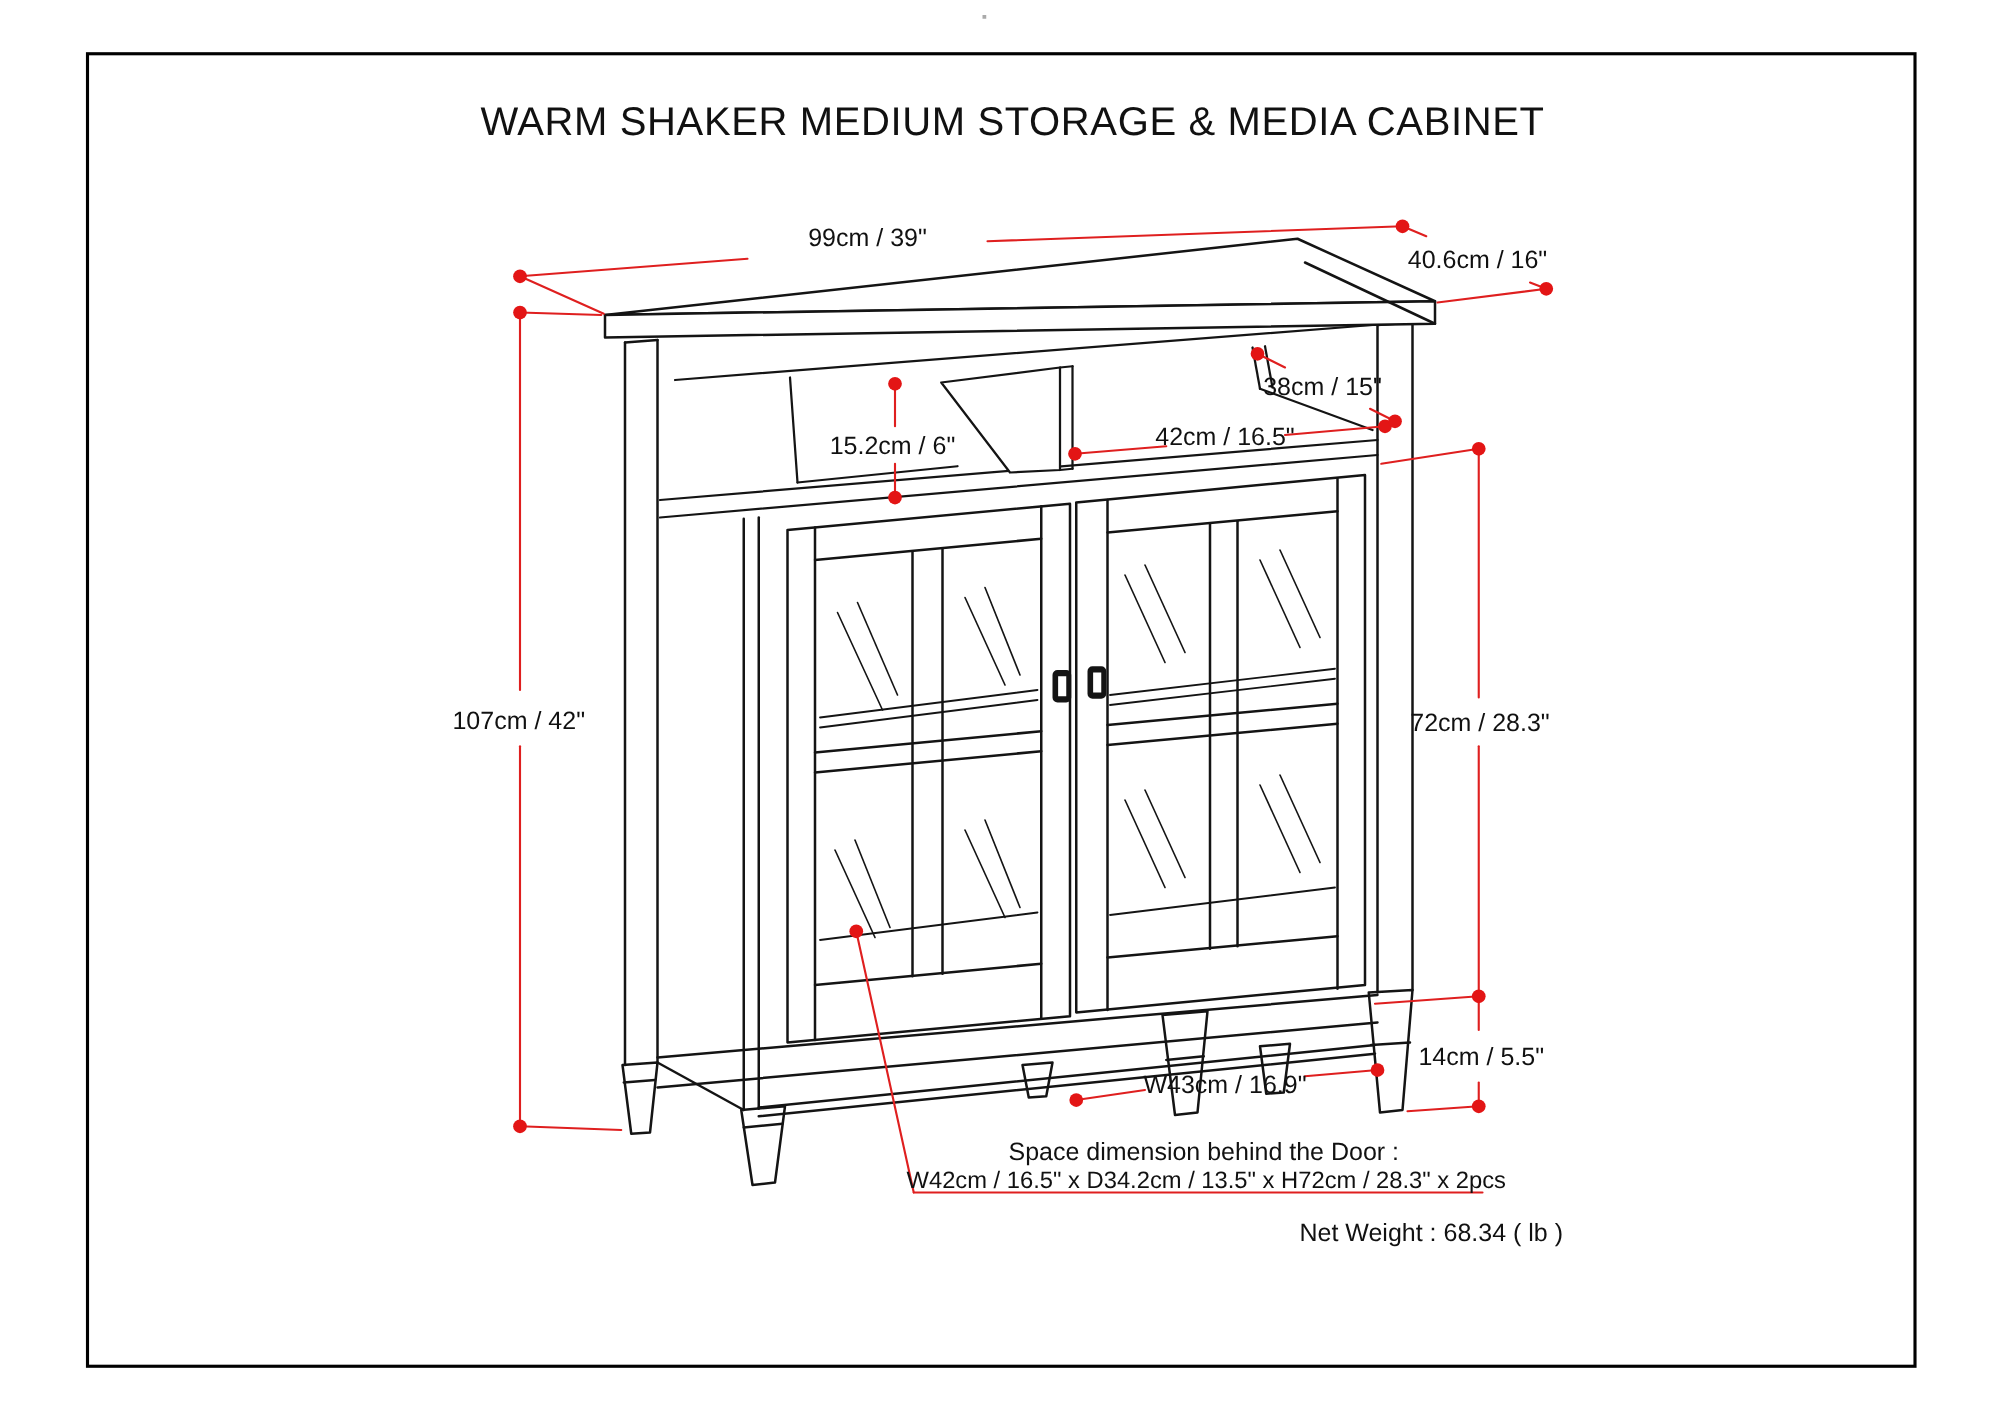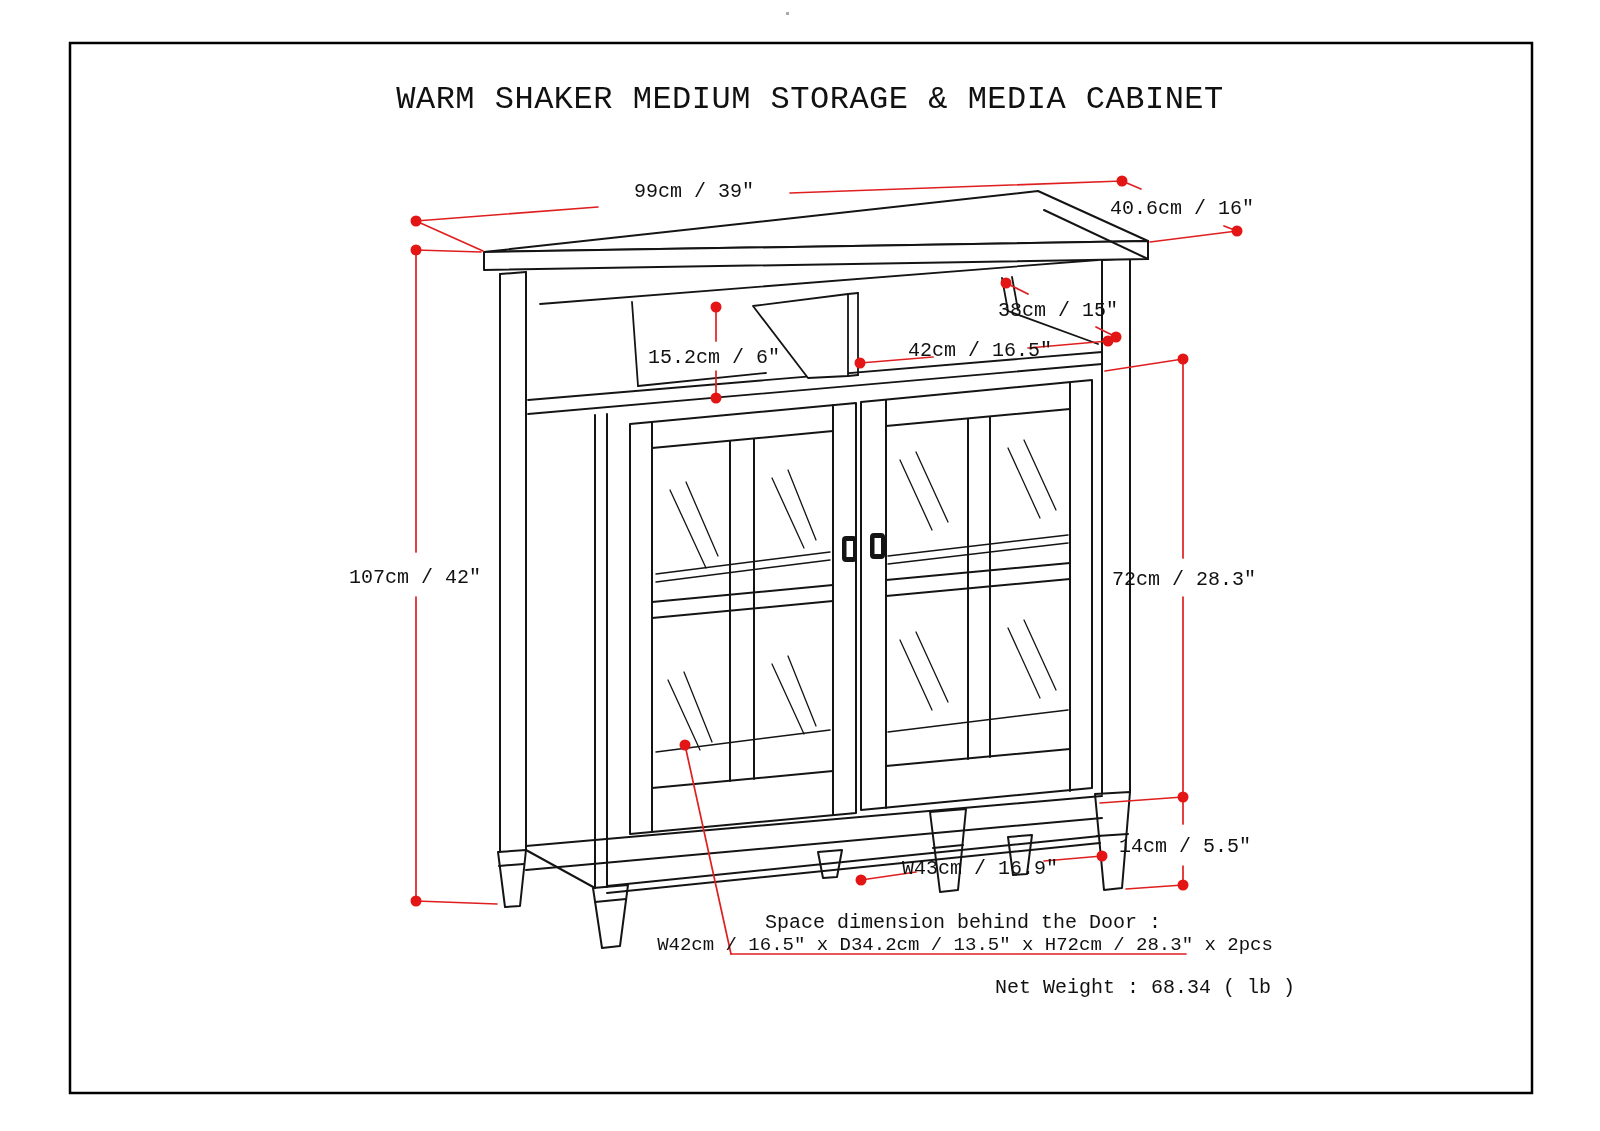--- a/index.html
+++ b/index.html
@@ -1,17 +1,17 @@
 <!DOCTYPE html>
 <html><head>
 <meta charset="utf-8">
 <style>
   html,body{margin:0;padding:0;background:#ffffff;}
   .sheet{position:relative;width:1600px;height:1131px;background:#ffffff;overflow:hidden;
-         font-family:Liberation Mono, monospace;}
+         font-family:Liberation Sans, sans-serif;}
   svg{position:absolute;left:0;top:0;}
   text{fill:#111111;}
   .dim-label{font-size:20px;}
   .note-label{font-size:20px;}
   .note-value{font-size:19px;}
   .title-label{font-size:32px;letter-spacing:.5px;}
 </style>
 </head>
 <body>
 

